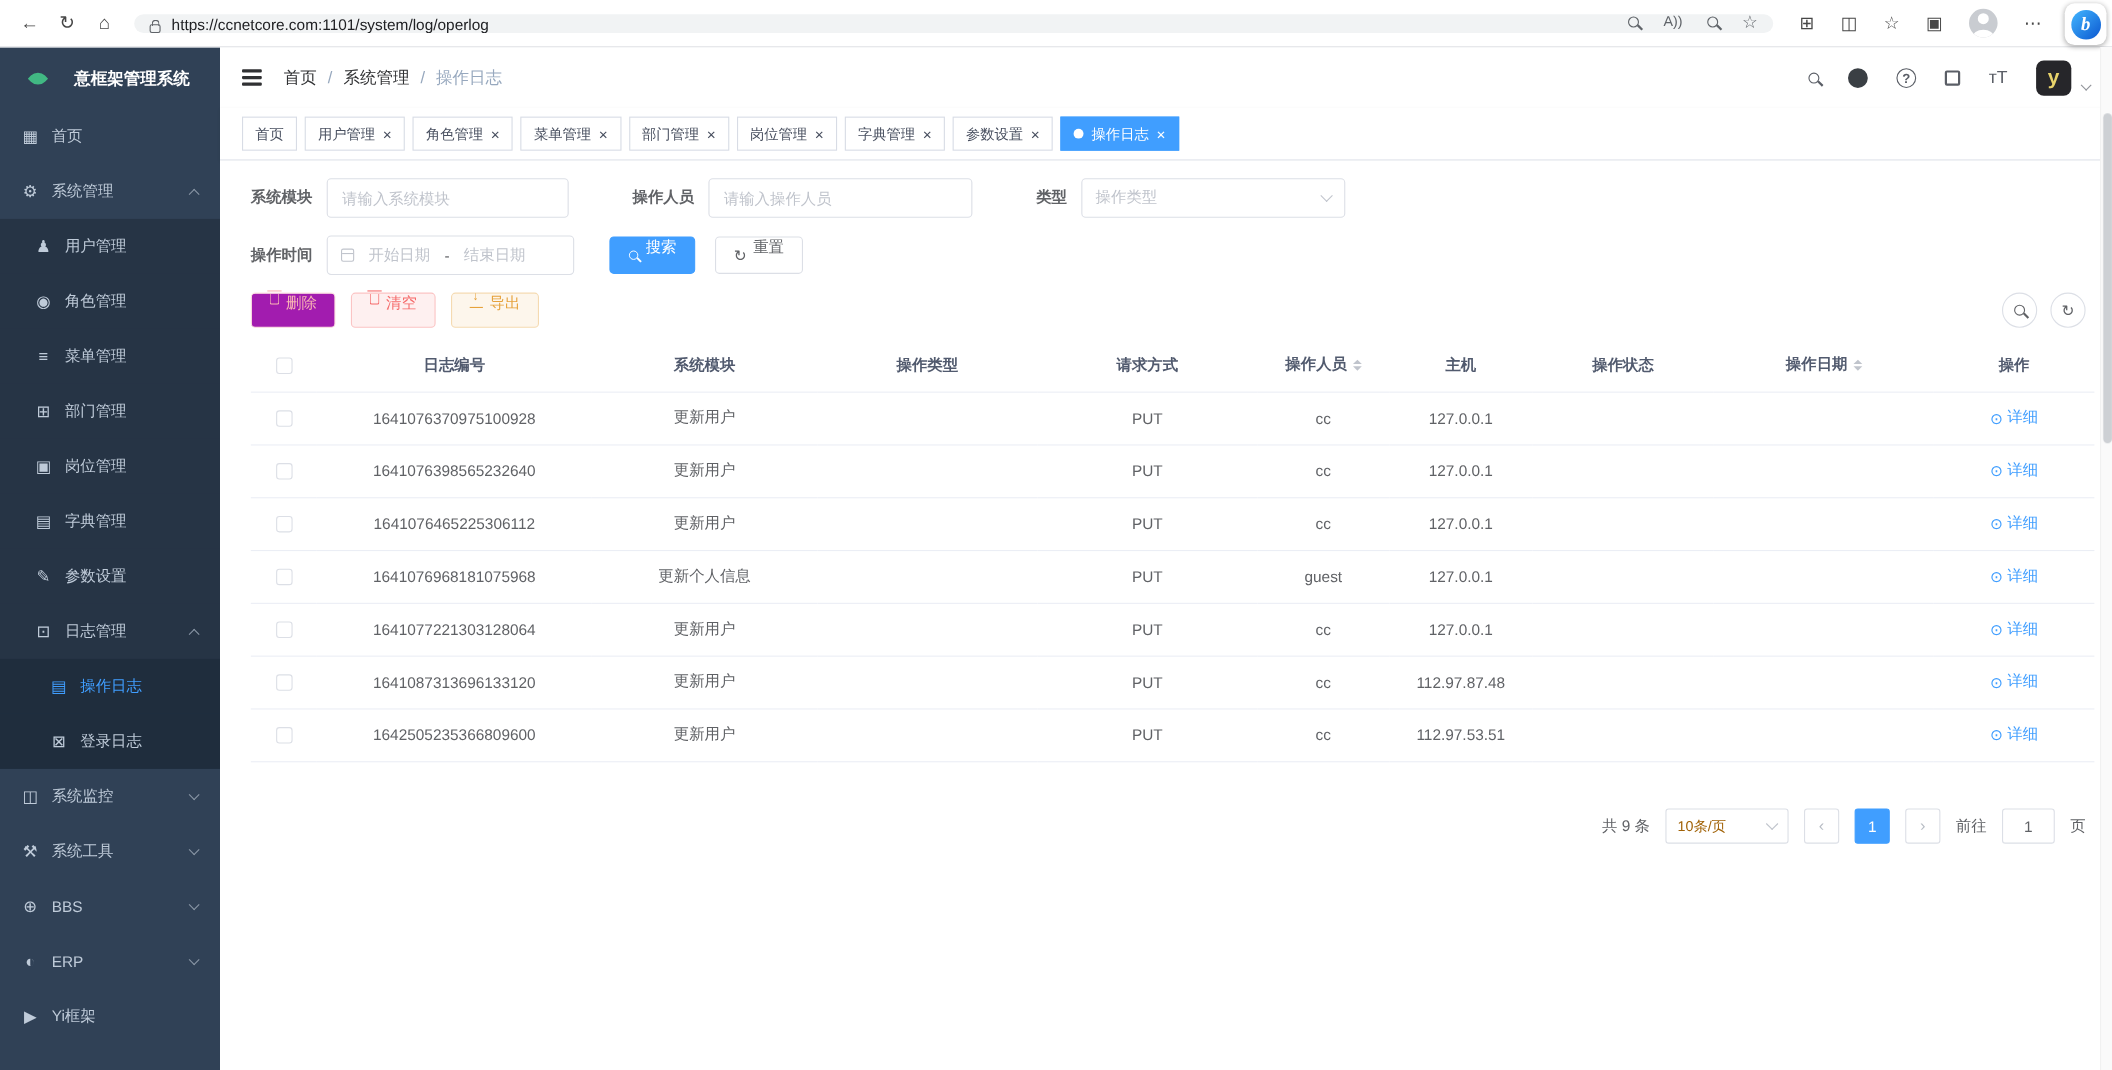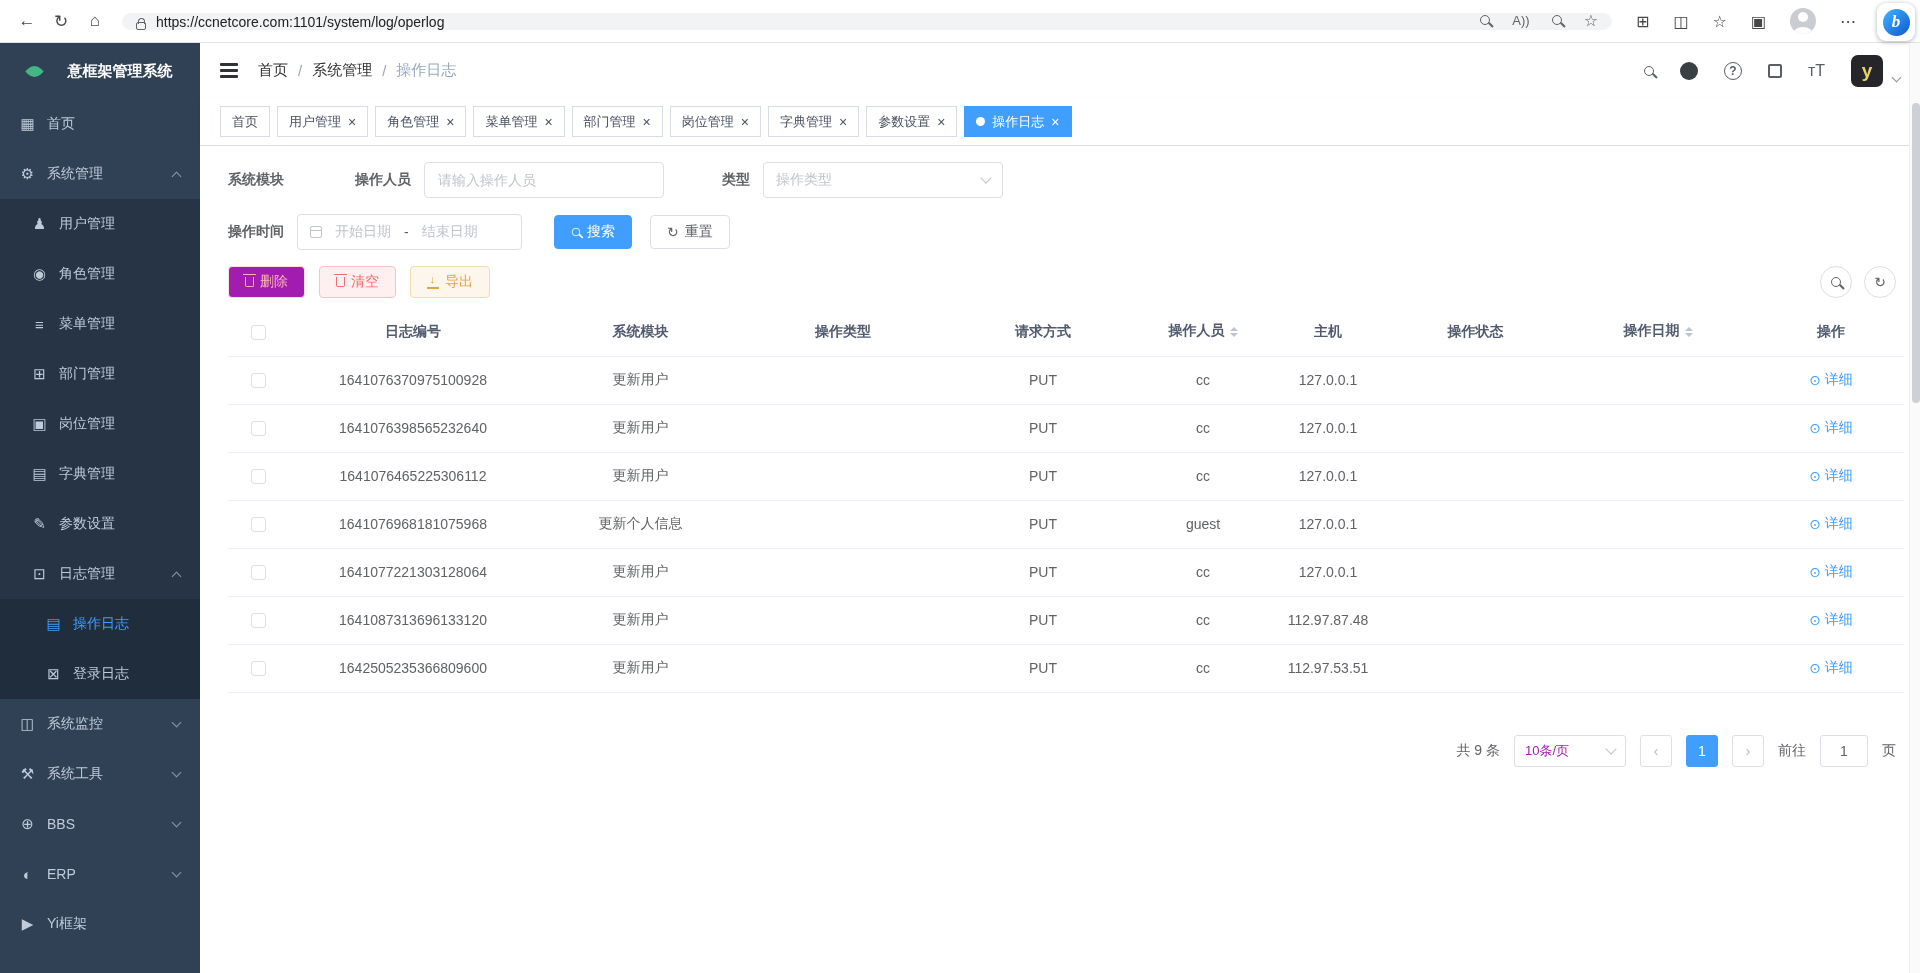--- a/index.html
+++ b/index.html
@@ -70,21 +70,21 @@
   .f-input{height:36px;border:1px solid #dcdfe6;border-radius:4px;padding:0 13px;font-size:14px;color:#606266;background:#fff;outline:none}
   .f-input::placeholder{color:#c0c4cc}
   .w220{width:220px}.w240{width:240px}.w238{width:225px}
   .f-select{height:36px;border:1px solid #dcdfe6;border-radius:4px;padding:0 12px;display:flex;align-items:center;justify-content:space-between;background:#fff;cursor:pointer}
   .ph{color:#c0c4cc;font-size:14px;white-space:nowrap}
   .sel-chev{width:8px;height:8px;border-right:1.4px solid #c0c4cc;border-bottom:1.4px solid #c0c4cc;transform:rotate(45deg);margin-top:-4px}
   .f-date{height:36px;border:1px solid #dcdfe6;border-radius:4px;padding:0 12px;display:flex;align-items:center;gap:13px;background:#fff}
   .cal{display:inline-block;width:12px;height:12px;border:1.4px solid #c0c4cc;border-radius:2px;position:relative}
   .cal::before{content:"";position:absolute;top:2.5px;left:0;right:0;height:1.4px;background:#c0c4cc}
 
-  .btn{height:34px;border-radius:4px;font-size:14px;display:inline-flex;align-items:center;padding:0 16px;border:1px solid #dcdfe6;cursor:pointer;background:#fff;color:#606266;white-space:nowrap;font-family:inherit}
+  .btn{height:34px;border-radius:4px;font-size:14px;display:inline-flex;padding:0 16px;border:1px solid #dcdfe6;cursor:pointer;background:#fff;color:#606266;white-space:nowrap;font-family:inherit}
   .btn-primary{background:#409eff;border-color:#409eff;color:#fff}
   .btn .bicon{margin-right:6px;display:inline-flex;align-items:center}
   .btn-danger-disabled{background:#a21caf;border-color:#fde2e2;color:#f8b4b4}
   .btn-danger-plain{background:#fef0f0;border-color:#fbc4c4;color:#f56c6c}
   .btn-warning-plain{background:#fdf6ec;border-color:#f5dab1;color:#e6a23c}
   .trash{display:inline-block;width:9px;height:10px;border:1.3px solid currentColor;border-top:none;border-radius:0 0 2px 2px;position:relative;margin-right:6px}
   .trash::before{content:"";position:absolute;top:-3.5px;left:-3px;width:13px;height:1.3px;background:currentColor}
   .dl{position:relative;display:inline-block;width:12px;height:13px;margin-right:6px}
   .dl::before{content:"↓";position:absolute;top:-2px;left:2.5px;font-size:11px;line-height:1}
   .dl::after{content:"";position:absolute;bottom:0;left:0;width:12px;height:1.4px;background:currentColor}
@@ -100,21 +100,21 @@
   td{height:48px;text-align:center;border-bottom:1px solid #ebeef5;white-space:nowrap;overflow:hidden;text-overflow:ellipsis}
   .cb{display:inline-block;width:15px;height:15px;border:1px solid #dcdfe6;border-radius:3px;background:#fff;vertical-align:middle;cursor:pointer}
   .sort{display:inline-flex;flex-direction:column;margin-left:5px;vertical-align:middle}
   .sort i{width:0;height:0;border:4.5px solid transparent;display:block}
   .sort .asc{border-bottom-color:#c0c4cc;margin-bottom:2.5px}
   .sort .desc{border-top-color:#c0c4cc}
   .detail{color:#409eff;cursor:pointer;display:inline-flex;align-items:center;gap:4px;text-decoration:none}
 
   
   .pagination{display:flex;align-items:center;justify-content:flex-end;margin-top:42px;font-size:14px;color:#606266;gap:14px}
-  .page-size{width:112px;height:32px;border:1px solid #dcdfe6;border-radius:3px;display:flex;align-items:center;justify-content:space-between;padding:0 10px;font-size:13px;color:#a21caf;cursor:pointer;background:#fff}
+  .page-size{width:112px;height:32px;border:1px solid #dcdfe6;border-radius:3px;display:flex;align-items:center;justify-content:space-between;padding:0 10px;font-size:13px;color:#a16207;cursor:pointer;background:#fff}
   .page-btn{width:32px;height:32px;border:1px solid #dcdfe6;border-radius:3px;display:flex;align-items:center;justify-content:center;color:#b7bcc4;background:#fff;cursor:pointer;font-size:15px}
   .page-btn.current{background:#409eff;border-color:#409eff;color:#fff;font-size:14px}
   .goto-input{width:48px;height:32px;border:1px solid #dcdfe6;border-radius:3px;text-align:center;font-size:14px;color:#606266;outline:none}
 
   
   .page-scrollbar{position:fixed;right:0;top:43px;bottom:0;width:11px;background:#fafafa;border-left:1px solid #f0f0f0}
   .page-scrollbar .thumb{position:absolute;top:60px;left:1.5px;width:8px;height:300px;background:#cdd0d4;border-radius:4px}
 </style>
 </head>
 <body>
@@ -294,20 +294,21 @@
         <span>操作日志</span>
         <span class="close">×</span>
       </span>
     </div>
 
     <div class="content">
 
       <div class="filter-row">
         <div class="group">
           <span class="f-label">系统模块</span>
+          <input class="f-input w220" placeholder="请输入系统模块" style="">
         </div>
         <div class="group">
           <span class="f-label">操作人员</span>
           <input class="f-input w240" placeholder="请输入操作人员" style="">
         </div>
         <div class="group">
           <span class="f-label">类型</span>
           <div class="f-select w240">
             <span class="ph">操作类型</span>
             <span class="sel-chev"></span>

